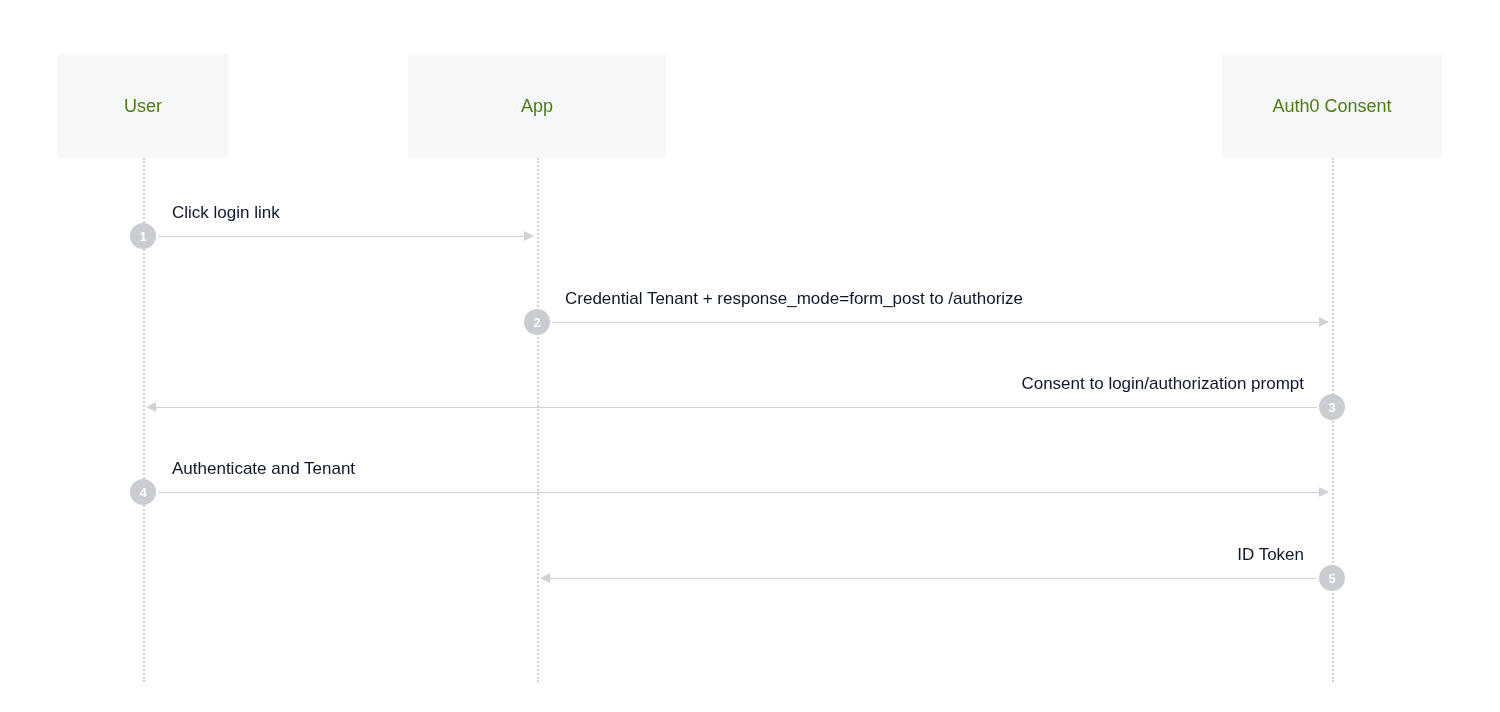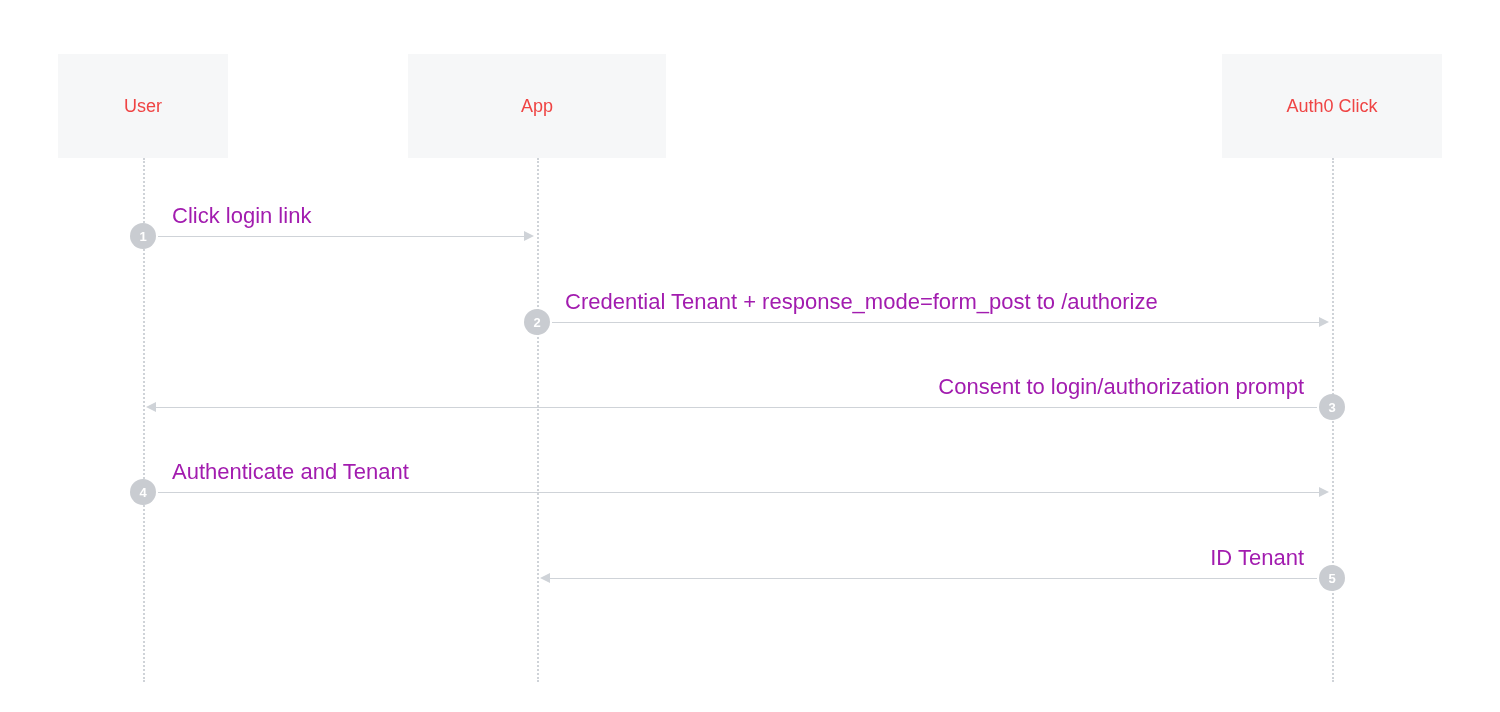--- a/index.html
+++ b/index.html
@@ -11,21 +11,21 @@
     position: relative;
     overflow: hidden;
   }
   .actor-box {
     position: absolute;
     background: #f6f7f8;
     display: flex;
     align-items: center;
     justify-content: center;
     height: 104px;
-    color: #ef4444;
+    color: #4d7c0f;
     font-size: 18px;
   }
   .lifeline {
     position: absolute;
     top: 158px;
     bottom: 30px;
     border-left: 2px dotted #cfd3d8;
     width: 0;
   }
   .step-circle {
@@ -58,36 +58,36 @@
   .arrow-head-left {
     position: absolute;
     width: 0; height: 0;
     border-top: 5px solid transparent;
     border-bottom: 5px solid transparent;
     border-right: 10px solid #cfd3d8;
     transform: translate(0, -50%);
   }
   .msg-label {
     position: absolute;
-    color: #a21caf;
-    font-size: 22px;
+    color: #0f172a;
+    font-size: 17px;
     white-space: nowrap;
   }
 </style>
 </head>
 <body>
 
 <div class="actor-box" style="left:58px; top:54px; width:170px;">
   <span>User</span>
 </div>
 <div class="actor-box" style="left:408px; top:54px; width:258px;">
   <span>App</span>
 </div>
 <div class="actor-box" style="left:1222px; top:54px; width:220px;">
-  <span>Auth0 Click</span>
+  <span>Auth0 Consent</span>
 </div>
 
 <div class="lifeline" style="left:143px;"></div>
 <div class="lifeline" style="left:537px;"></div>
 <div class="lifeline" style="left:1332px;"></div>
 
 <div class="step-circle" style="left:143px; top:236px;">
   <span>1</span>
 </div>
 <div class="arrow-line" style="left:158px; top:236px; width:366px;"></div>
@@ -113,13 +113,13 @@
 </div>
 <div class="arrow-line" style="left:158px; top:492px; width:1161px;"></div>
 <div class="arrow-head-right" style="left:1319px; top:492px;"></div>
 <div class="msg-label" style="left:172px; top:459px;">Authenticate and Tenant</div>
 
 <div class="step-circle" style="left:1332px; top:578px;">
   <span>5</span>
 </div>
 <div class="arrow-line" style="left:550px; top:578px; width:767px;"></div>
 <div class="arrow-head-left" style="left:540px; top:578px;"></div>
-<div class="msg-label" style="right:196px; top:545px;">ID Tenant</div>
+<div class="msg-label" style="right:196px; top:545px;">ID Token</div>
 
 </body></html>

